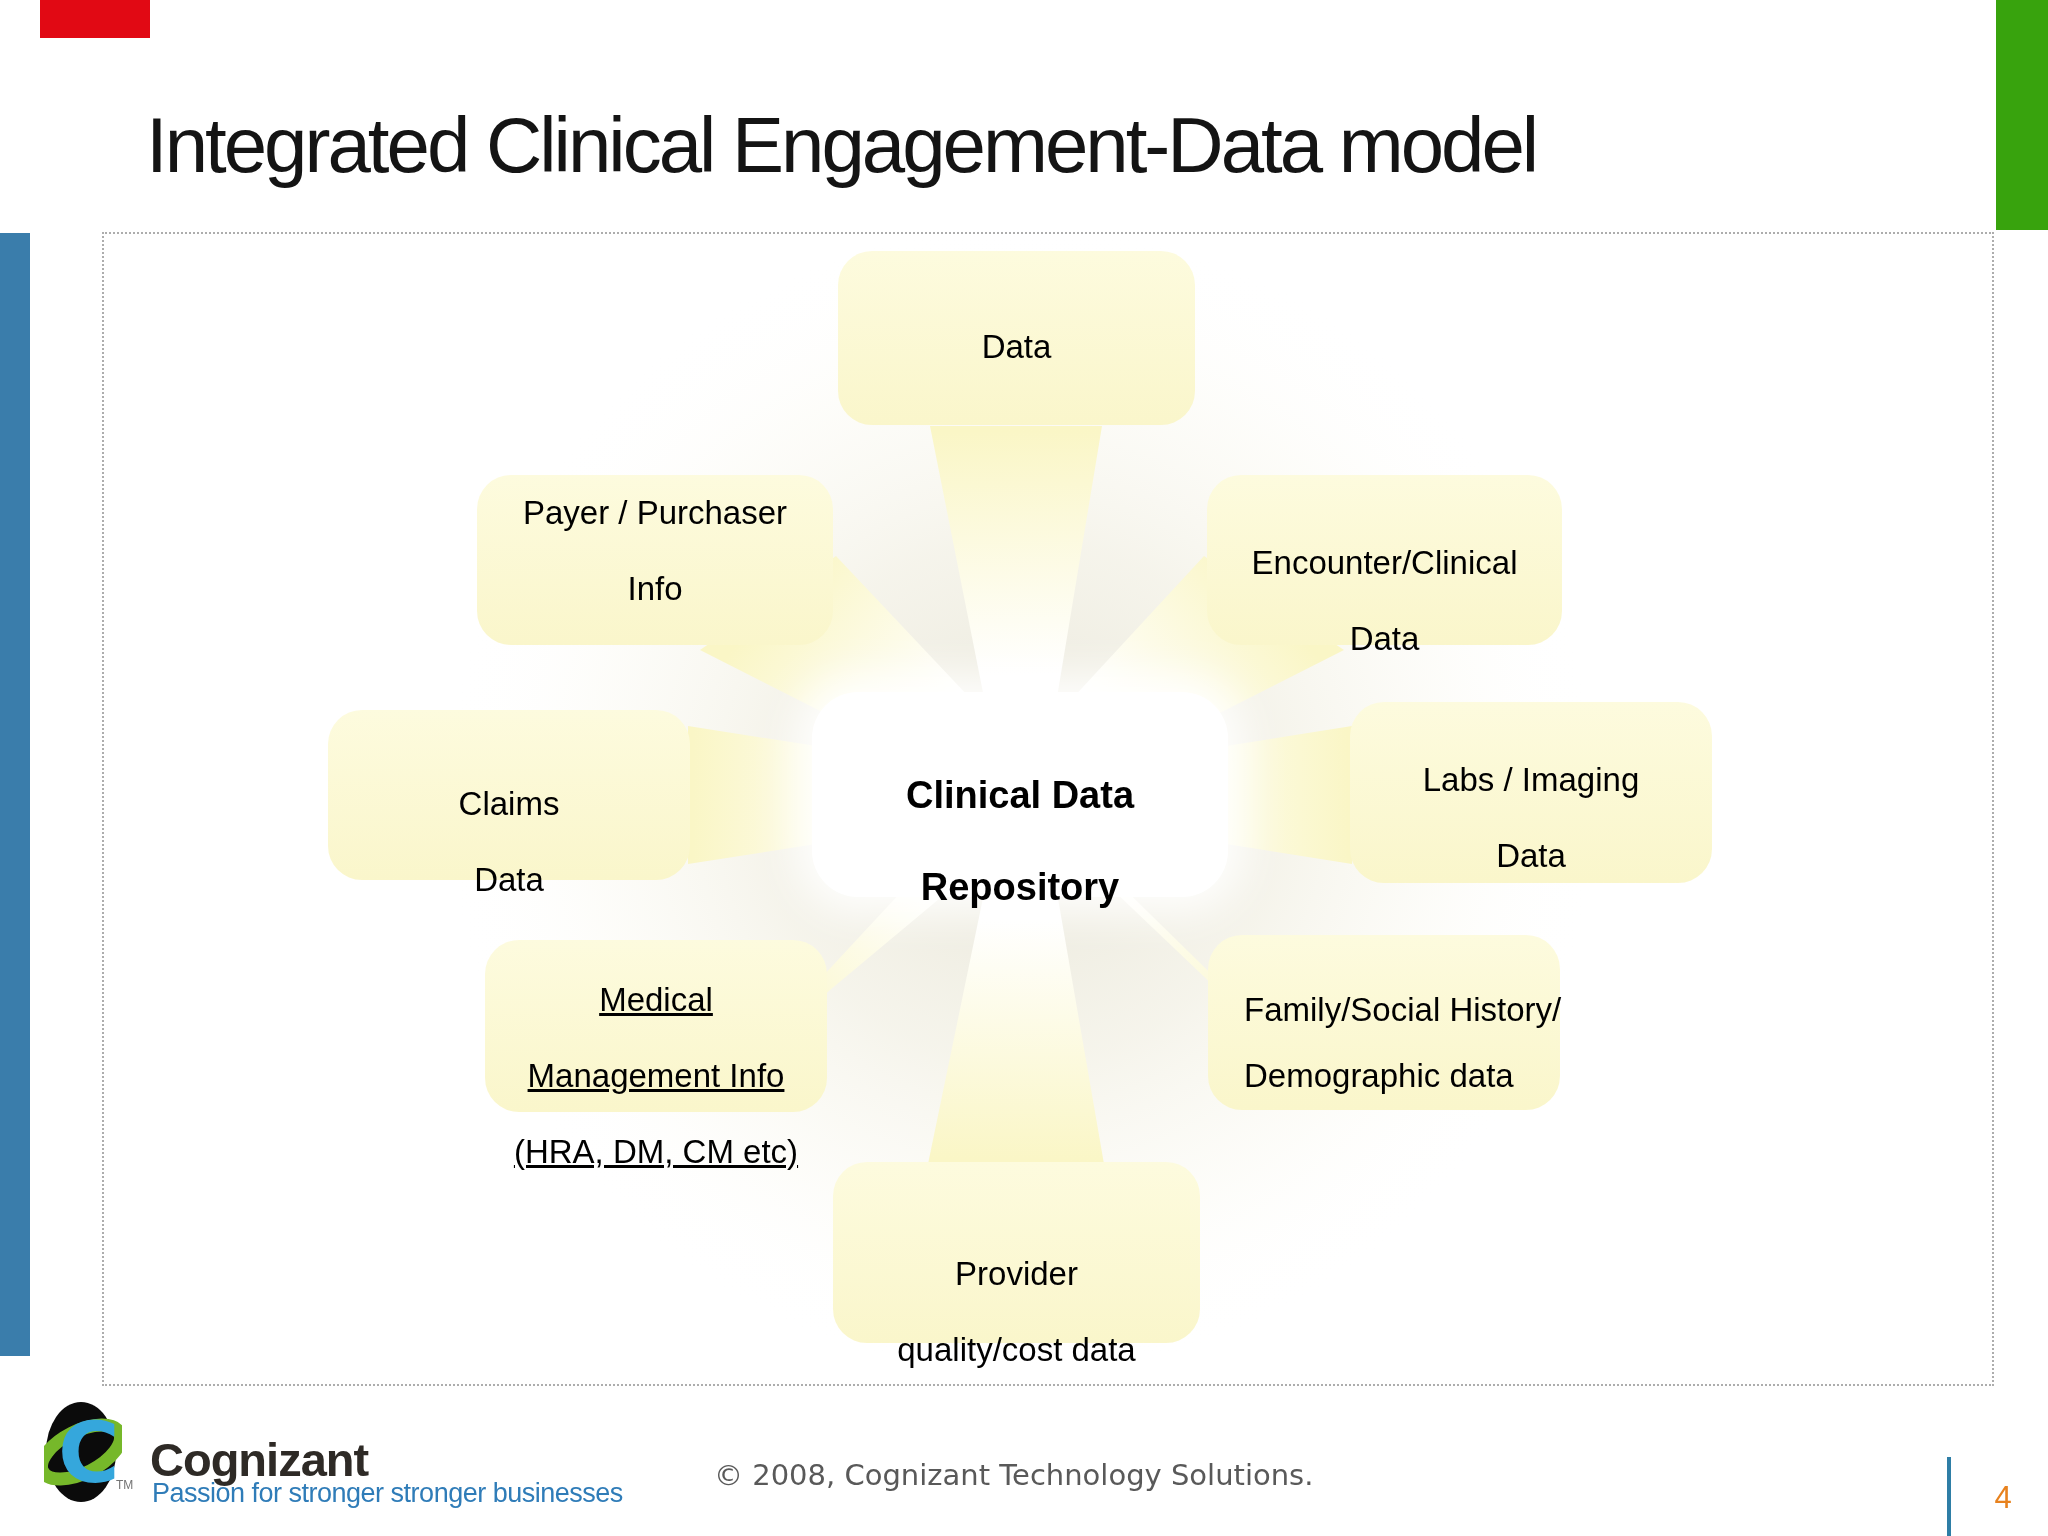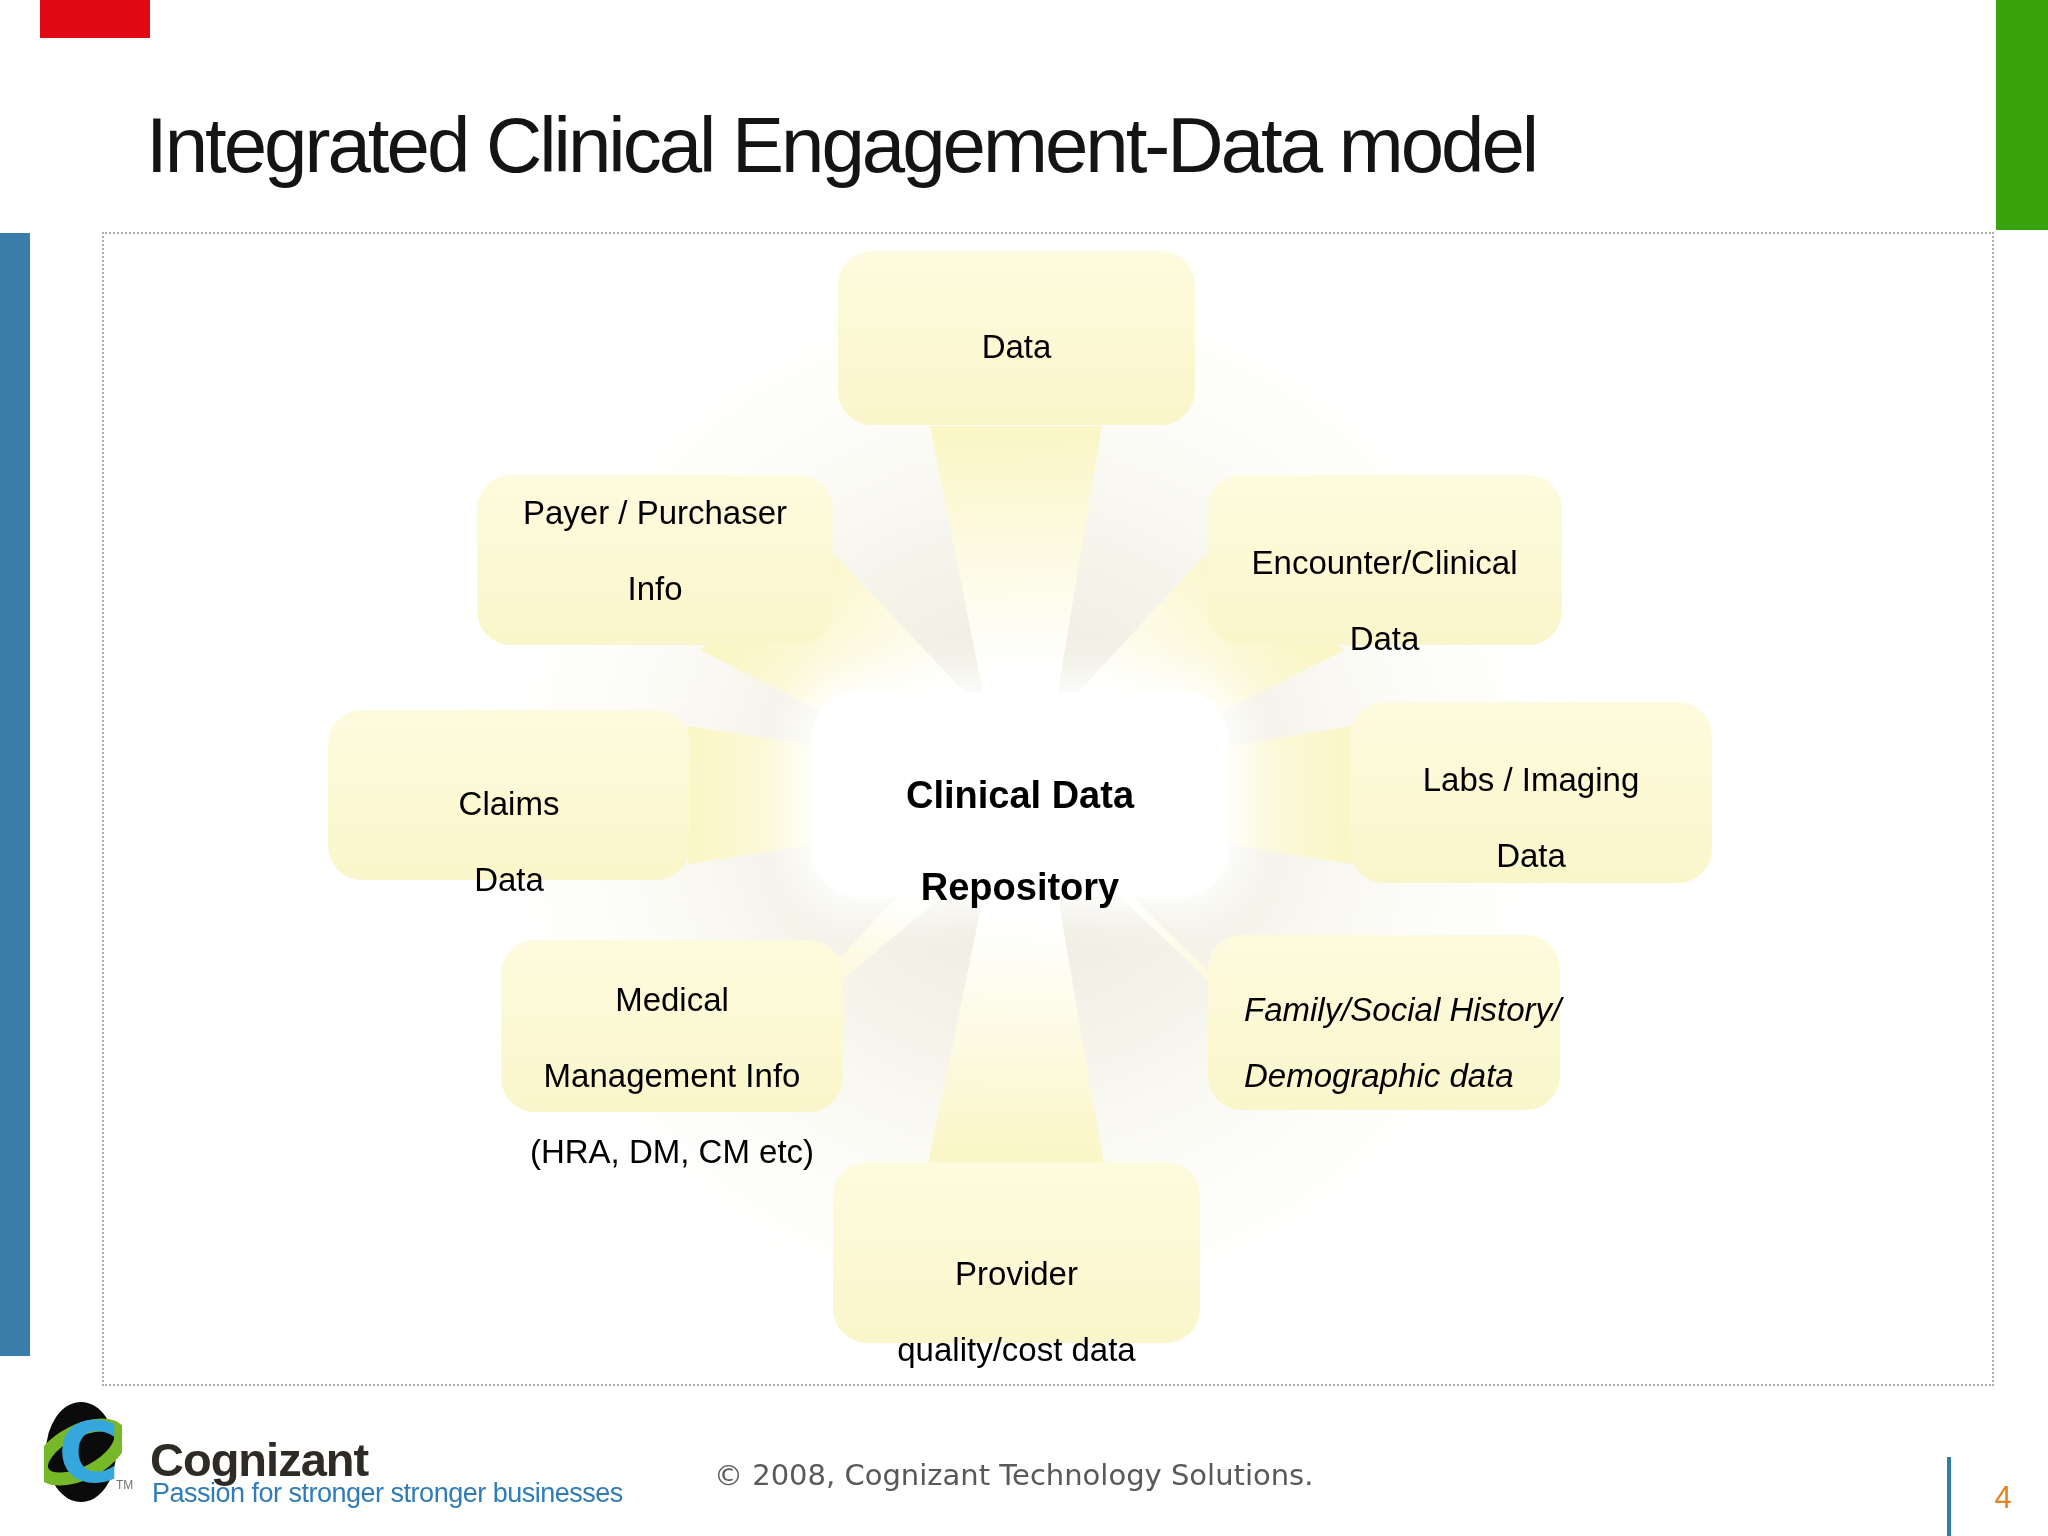--- a/index.html
+++ b/index.html
@@ -33,23 +33,23 @@
   .node-pharmacy{left:838px;top:251px;width:357px;height:174px;}
   .node-pharmacy .node-text{padding-top:58px;}
   .node-payer{left:477px;top:475px;width:356px;height:170px;}
   .node-payer .node-text{}
   .node-encounter{left:1207px;top:475px;width:355px;height:170px;}
   .node-encounter .node-text{padding-top:50px;}
   .node-claims{left:328px;top:710px;width:362px;height:170px;}
   .node-claims .node-text{padding-top:56px;}
   .node-labs{left:1350px;top:702px;width:362px;height:181px;}
   .node-labs .node-text{padding-top:40px;}
-  .node-medical{left:501px;top:940px;width:342px;height:172px;}
+  .node-medical{left:485px;top:940px;width:342px;height:172px;text-decoration:underline;}
   .node-medical .node-text{padding-top:22px;}
-  .node-family{left:1208px;top:935px;width:352px;height:175px;font-style:italic;}
+  .node-family{left:1208px;top:935px;width:352px;height:175px;}
   .node-family .node-text{padding-top:42px;padding-left:36px;text-align:left;line-height:66px;}
   .node-provider{left:833px;top:1162px;width:367px;height:181px;}
   .node-provider .node-text{padding-top:58px;margin-top:16px;}
 
   
   .hub{left:812px;top:692px;width:416px;height:205px;background:#fff;border-radius:46px;
        box-shadow:0 0 42px 18px rgba(255,255,255,0.9);}
   .hub .node-text{padding-top:57px;font-weight:bold;font-size:38px;line-height:92px;}
 
   

